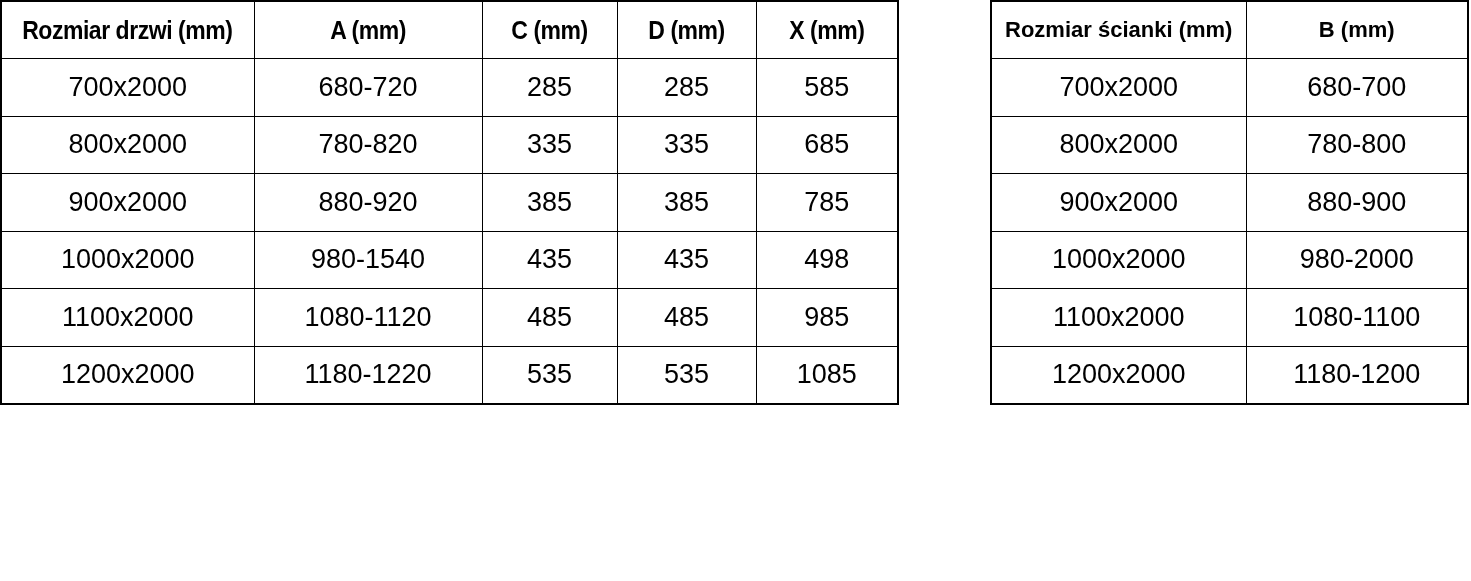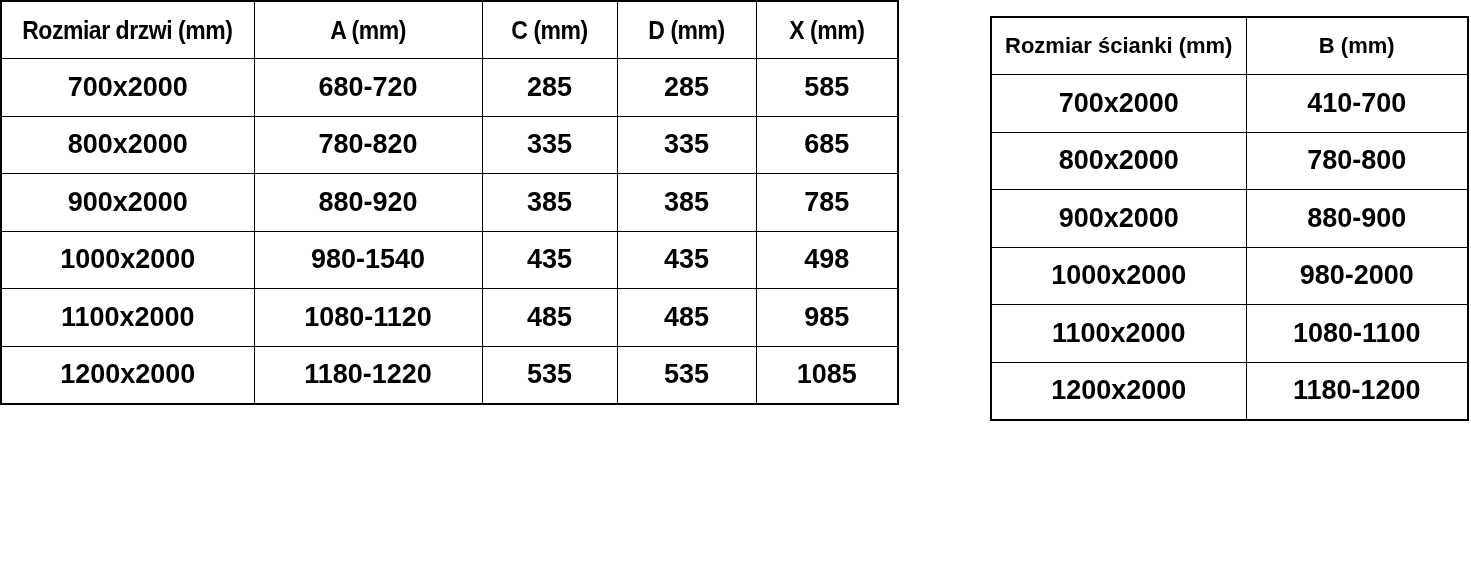--- a/index.html
+++ b/index.html
@@ -31,24 +31,24 @@
     text-align: center;
     vertical-align: middle;
     color: #000000;
     overflow: hidden;
     white-space: nowrap;
   }
   table.size-table { border-width: 2px; }
   table.size-table tr { height: 57.5px; }
 
   #door-table { left: 0; top: 0; width: 897px; }
-  #wall-table { left: 990px; top: 16px; width: 477px; }
+  #wall-table { left: 990px; top: 0; width: 477px; }
 
   th { font-weight: bold; font-size: 24px; }
-  td { font-weight: bold; font-size: 27px; }
+  td { font-weight: normal; font-size: 27px; }
 
   
   #door-table th .cond {
     display: inline-block;
     transform: scaleX(0.92);
     transform-origin: center center;
     font-size: 25px;
     letter-spacing: -0.5px;
   }
   #wall-table th { font-size: 22px; }
@@ -124,21 +124,21 @@
       <col style="width:255px">
         <col style="width:222px">
     </colgroup>
     <tbody>
       <tr>
         <th>Rozmiar ścianki (mm)</th>
         <th>B (mm)</th>
       </tr>
       <tr>
         <td>700x2000</td>
-        <td>410-700</td>
+        <td>680-700</td>
       </tr>
       <tr>
         <td>800x2000</td>
         <td>780-800</td>
       </tr>
       <tr>
         <td>900x2000</td>
         <td>880-900</td>
       </tr>
       <tr>

